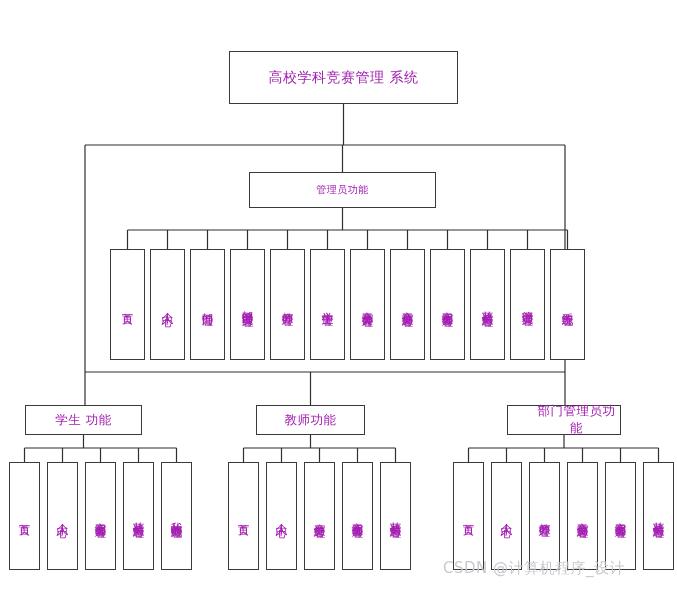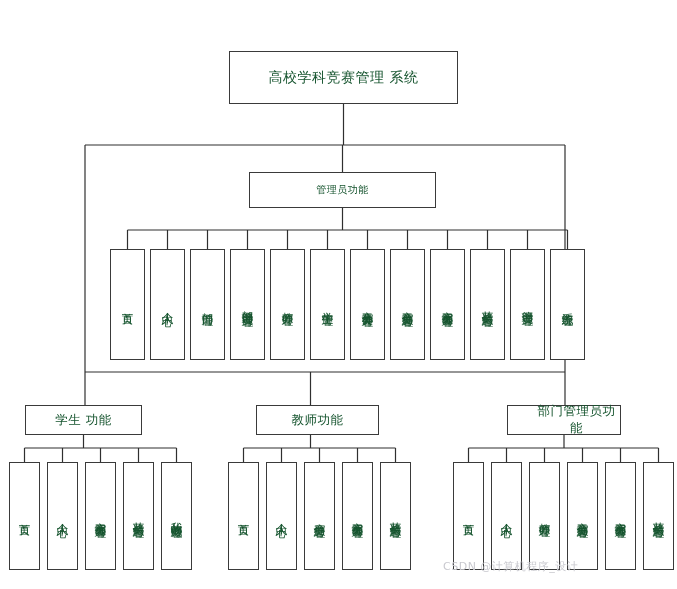--- a/index.html
+++ b/index.html
@@ -28,21 +28,21 @@
   }
   .node {
     position: absolute;
     box-sizing: border-box;
     border: 1px solid #3a3a3a;
     background: #ffffff;
     display: flex;
     align-items: center;
     justify-content: center;
     text-align: center;
-    color: #14532d;
+    color: #a21caf;
     z-index: 2;
   }
   .node-root {
     font-size: 14px;
     letter-spacing: 0.5px;
   }
   .node-group-admin {
     font-size: 10px;
     letter-spacing: 0.5px;
   }
@@ -60,21 +60,21 @@
     white-space: nowrap;
   }
   .node-leaf span {
     writing-mode: vertical-rl;
     text-orientation: upright;
   }
   #watermark {
     position: absolute;
     left: 443px;
     top: 559px;
-    font-size: 11px;
+    font-size: 15px;
     color: #c9c9cf;
     letter-spacing: 0.5px;
     white-space: nowrap;
     z-index: 3;
     user-select: none;
   }
 </style>
 </head>
 <body>
 
@@ -184,21 +184,21 @@
       </div>
       <div class="node node-leaf" style="left: 85px; top: 462px; width: 31px; height: 108px;">
         <span>竞赛报名管理</span>
       </div>
       <div class="node node-leaf" style="left: 123px; top: 462px; width: 31px; height: 108px;">
         <span>获奖信息管理</span>
       </div>
       <div class="node node-leaf" style="left: 161px; top: 462px; width: 31px; height: 108px;">
         <span>我的收藏管理</span>
       </div>
-      <div class="node node-group" style="left: 256px; top: 405px; width: 123px; height: 30px;">
+      <div class="node node-group" style="left: 256px; top: 405px; width: 109px; height: 30px;">
         <span>教师功能</span>
       </div>
       <div class="node node-leaf" style="left: 228px; top: 462px; width: 31px; height: 108px;">
         <span>首页</span>
       </div>
       <div class="node node-leaf" style="left: 266px; top: 462px; width: 31px; height: 108px;">
         <span>个人中心</span>
       </div>
       <div class="node node-leaf" style="left: 304px; top: 462px; width: 31px; height: 108px;">
         <span>赛信息管理</span>

